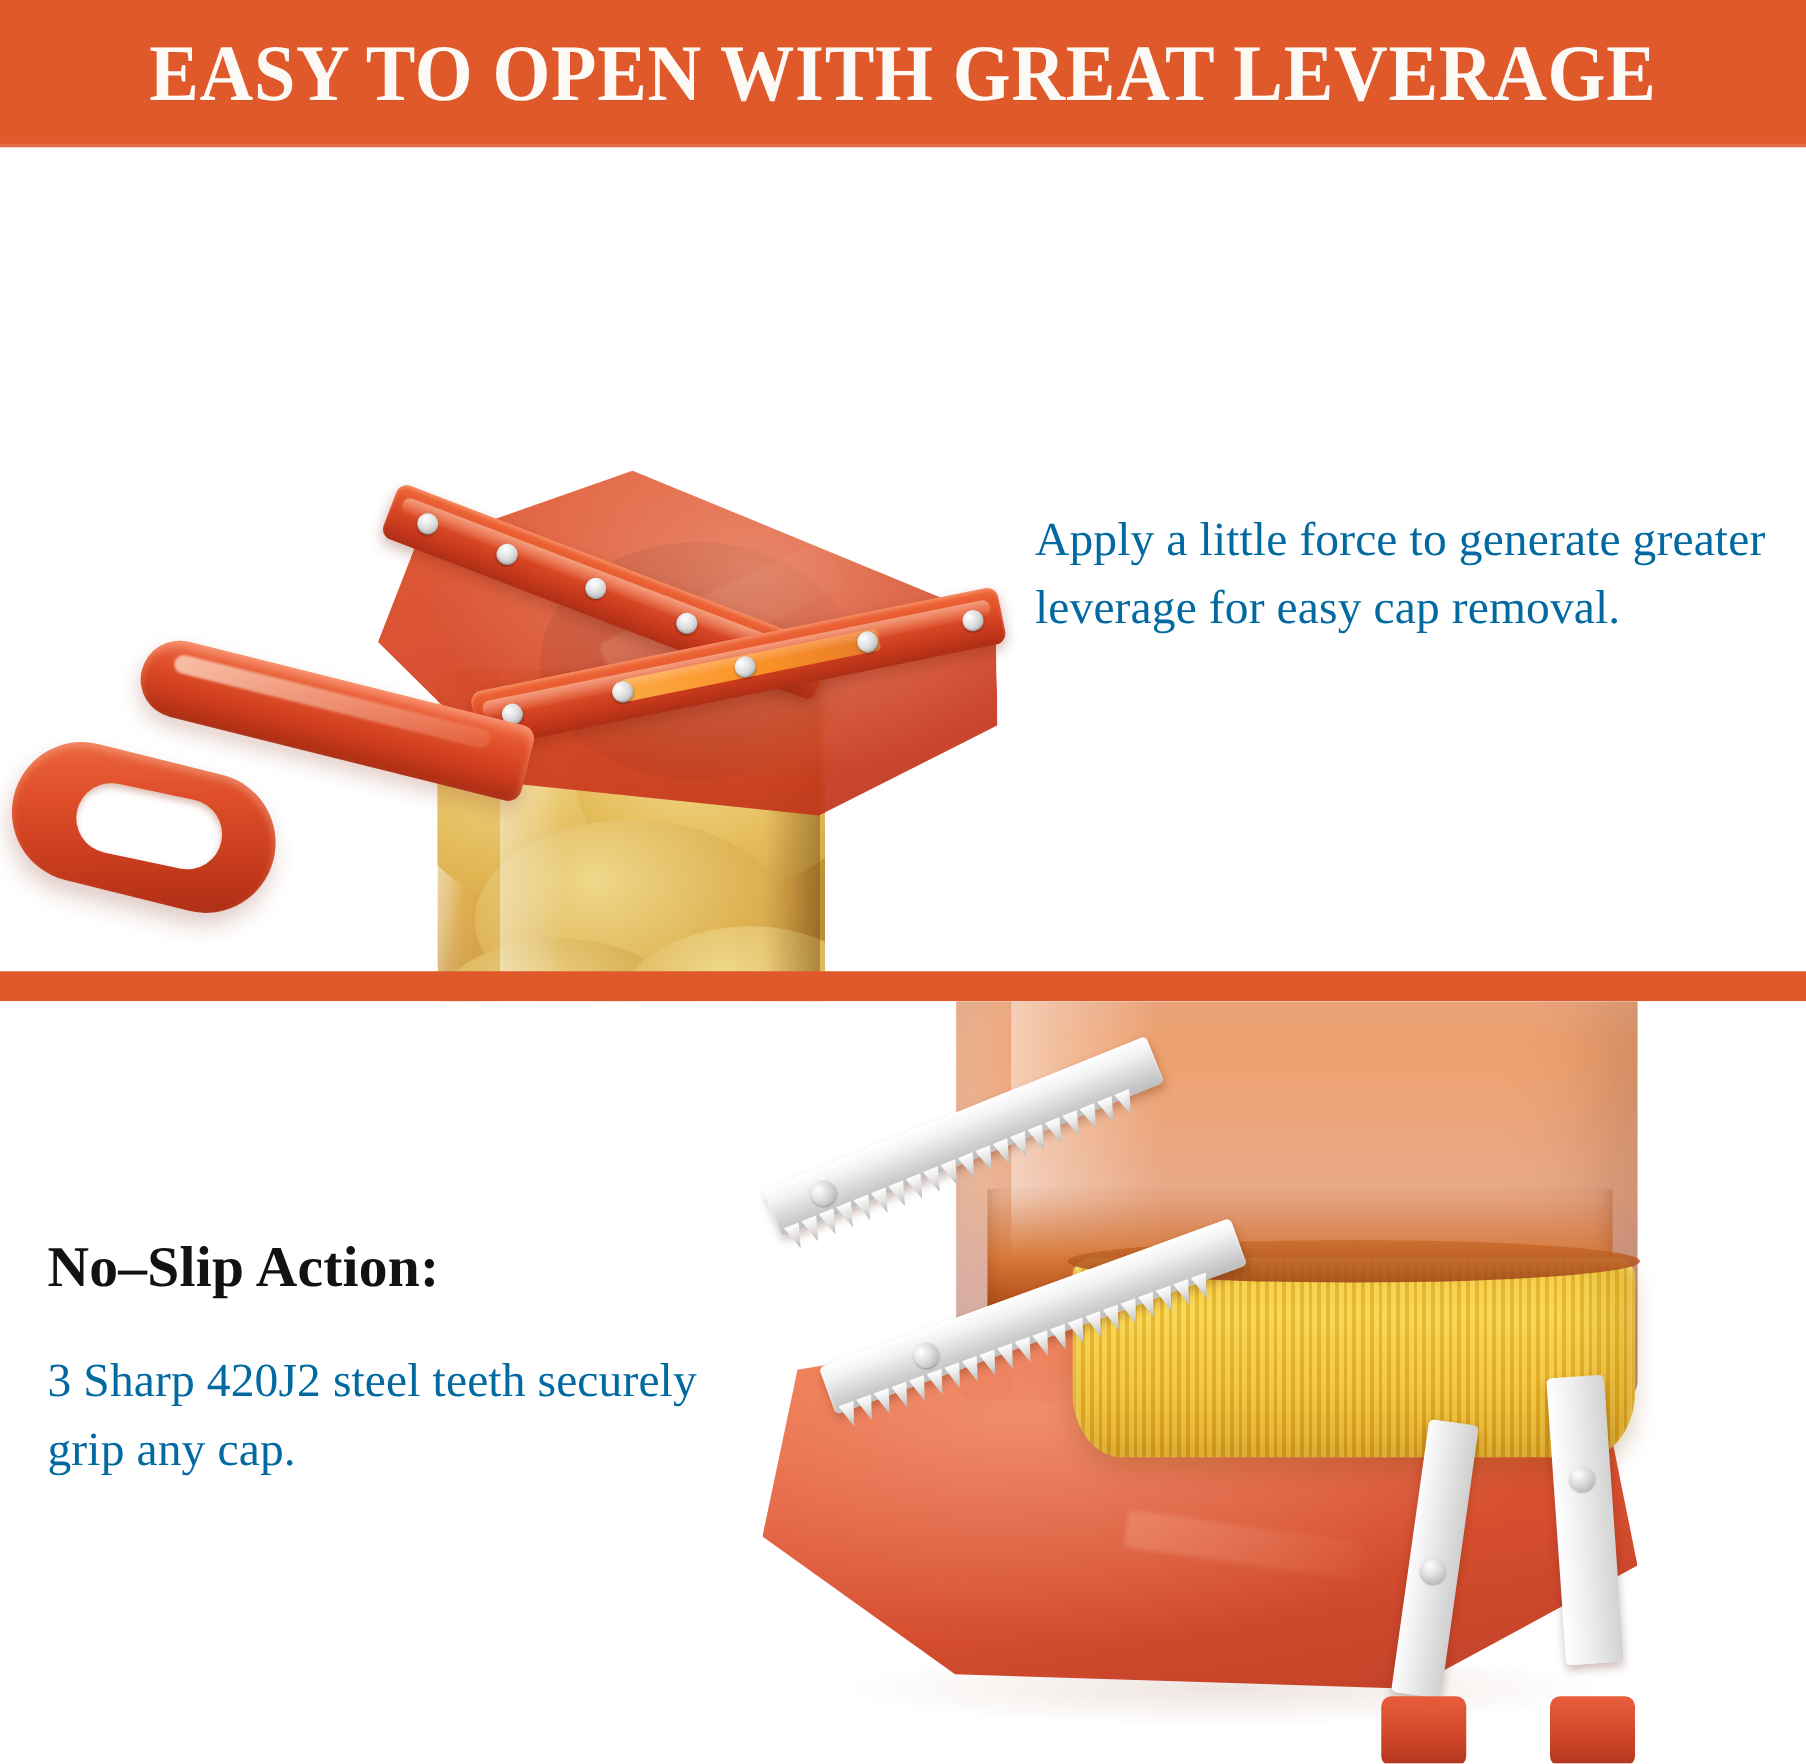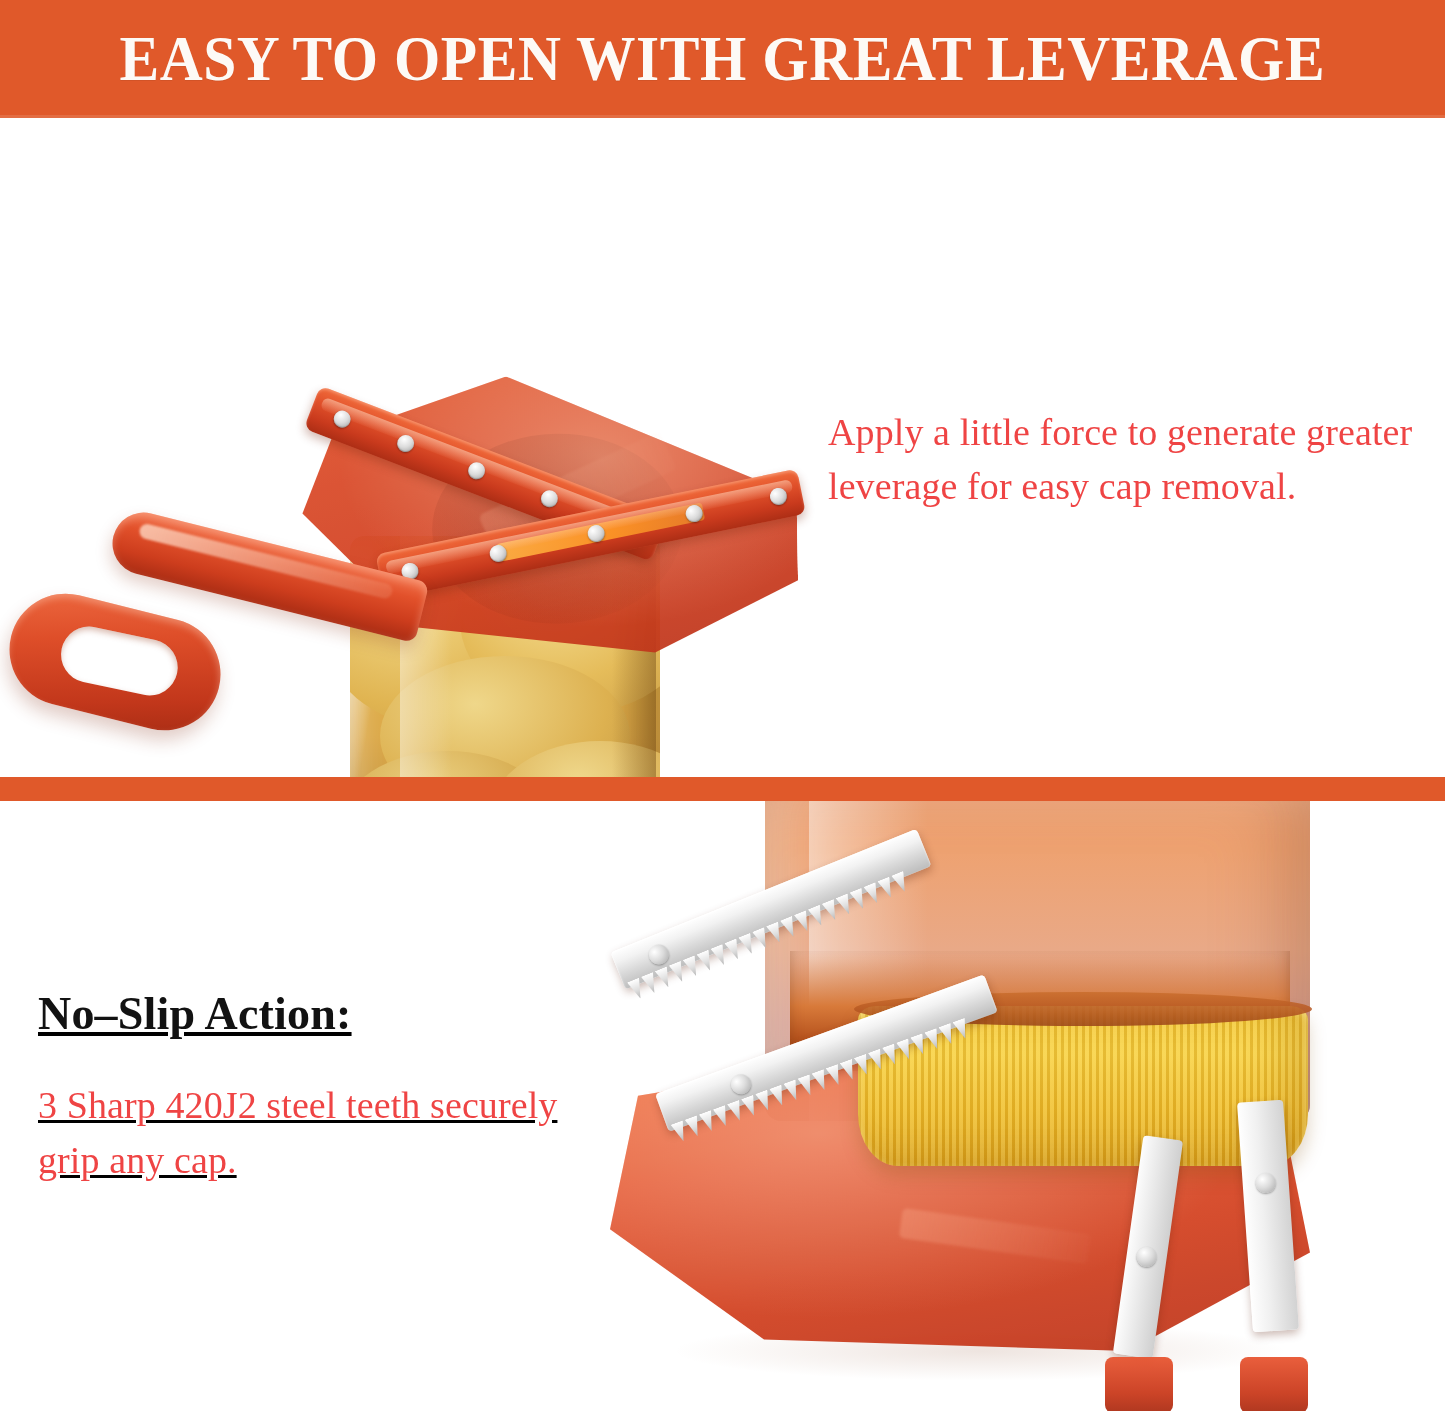--- a/index.html
+++ b/index.html
@@ -43,21 +43,21 @@
   .text-block{position:absolute;}
   .tb-top{left:828px;top:288px;width:600px;}
   .tb-bottom{left:38px;top:990px;width:560px;}
   .feature-heading{
     font-family:"Liberation Serif","DejaVu Serif",serif;
     font-weight:700;font-size:44px;color:#121212;
     margin:0 0 34px 0;line-height:1.05;letter-spacing:.2px;
   }
   .feature-body{
     font-family:"Liberation Serif","DejaVu Serif",serif;
-    font-weight:400;font-size:38px;color:#ef4444;
+    font-weight:400;font-size:38px;color:#0369a1;
     margin:0;line-height:1.42;letter-spacing:.1px;
   }
   .tb-bottom .feature-heading{font-size:46px;margin-bottom:40px;}
   .tb-bottom .feature-body{font-size:38px;line-height:1.45;}
 
   
   .photo-top{position:absolute;left:0px;top:118px;width:820px;height:660px;}
 
   
   .jar{
@@ -335,21 +335,21 @@
 
     <div class="text-block tb-top">
       <p class="feature-body">Apply a little force to generate greater leverage for easy cap removal.</p>
     </div>
   </div>
 
   <div class="divider-bar"></div>
 
   <div class="panel-bottom">
 
-    <div class="text-block tb-bottom" style="left:38px;top:189px;text-decoration:underline;">
+    <div class="text-block tb-bottom" style="left:38px;top:189px;">
       <h2 class="feature-heading">No–Slip Action:</h2>
       <p class="feature-body">3 Sharp 420J2 steel teeth securely grip any cap.</p>
     </div>
 
     <div class="photo-bottom" style="left:600px;top:0;">
 
       <div class="drop-shadow"></div>
 
       <div class="jar2"></div>
       <div class="jar2-neck"></div>

